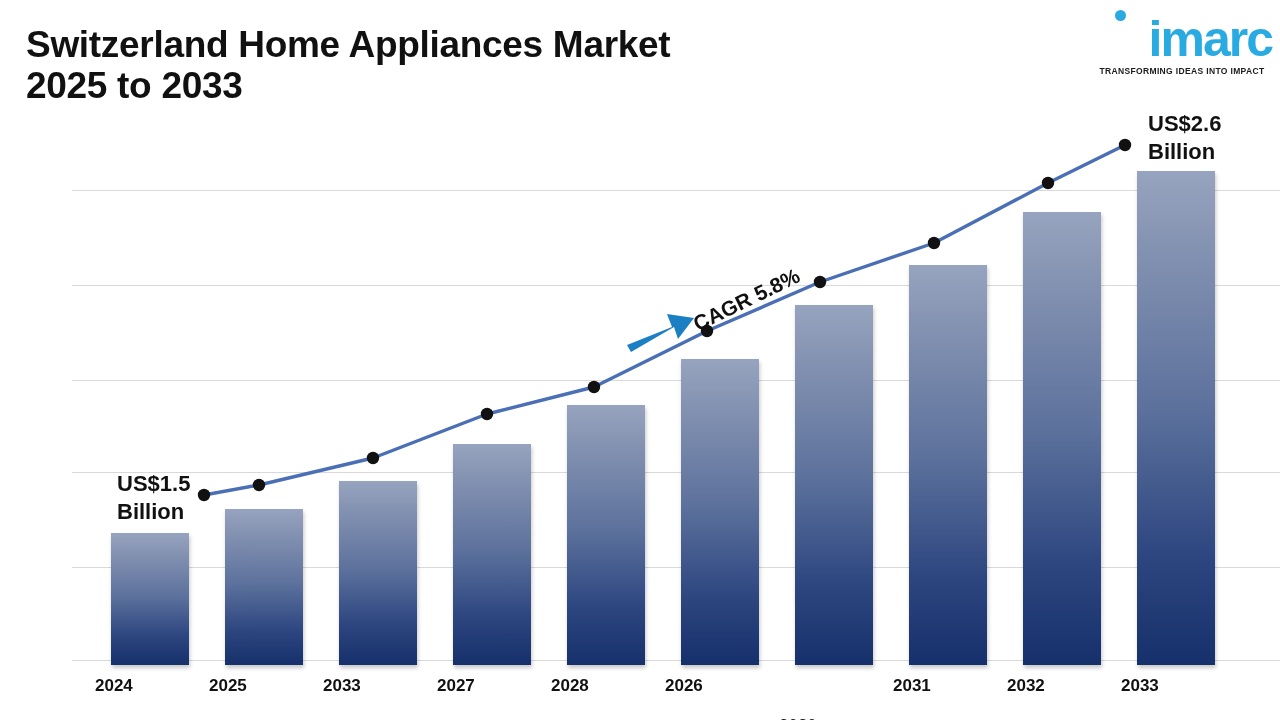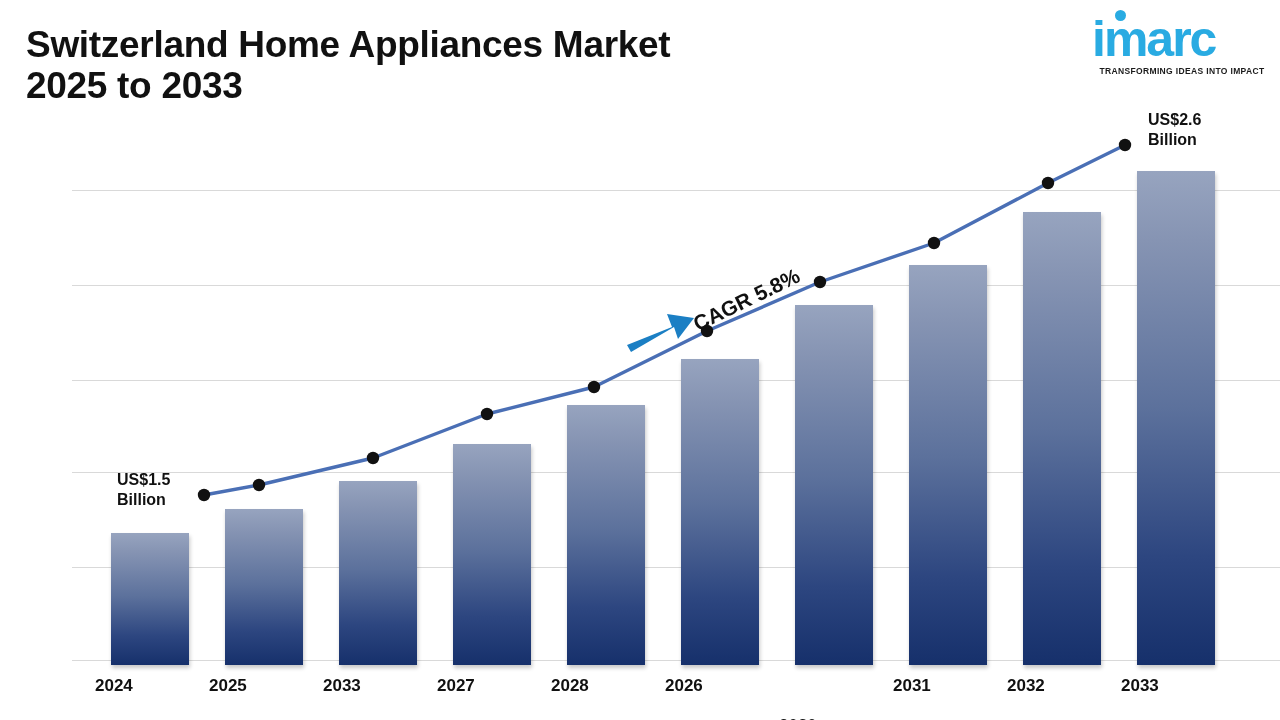--- a/index.html
+++ b/index.html
@@ -14,21 +14,21 @@
   .title-line{
     font-size:37px;font-weight:700;line-height:1.12;letter-spacing:-0.3px;
     color:#111111;white-space:nowrap;
   }
 
   
   .logo{position:absolute;right:8px;top:4px;width:180px;height:80px;}
   .logo-word{
     position:absolute;left:0;top:8px;width:180px;height:54px;
     font-size:50px;font-weight:700;letter-spacing:-2px;line-height:54px;
-    text-align:left;color:#29ABE2;
+    text-align:right;color:#29ABE2;
   }
   .logo-dot{
     position:absolute;left:23px;top:6px;width:11px;height:11px;border-radius:50%;
     background:#29ABE2;
   }
   .logo-tag{
     position:absolute;left:0;top:62px;width:180px;text-align:center;
     font-size:8.5px;font-weight:700;letter-spacing:0.35px;color:#1a1a1a;
     white-space:nowrap;
   }
@@ -39,21 +39,21 @@
   .bar{
     position:absolute;width:78px;
     background:linear-gradient(to bottom,#97a4bf 0%,#8694b3 14%,#5c719c 48%,#2d4680 78%,#16306b 100%);
     box-shadow:1px 3px 4px rgba(0,0,0,0.22);
   }
   .xlabel{
     position:absolute;width:110px;font-size:17px;font-weight:700;
     color:#111;top:676px;
   }
   .callout{
-    position:absolute;font-size:16px;font-weight:700;color:#111;line-height:1.25;
+    position:absolute;font-size:22px;font-weight:700;color:#111;line-height:1.25;
     white-space:nowrap;
   }
   .cagr{
     position:absolute;font-size:21px;font-weight:700;color:#111;
     transform:rotate(-26deg);transform-origin:left bottom;white-space:nowrap;
   }
   svg.overlay{position:absolute;left:0;top:0;width:1280px;height:720px;overflow:visible;}
 </style>
 </head>
 <body>

